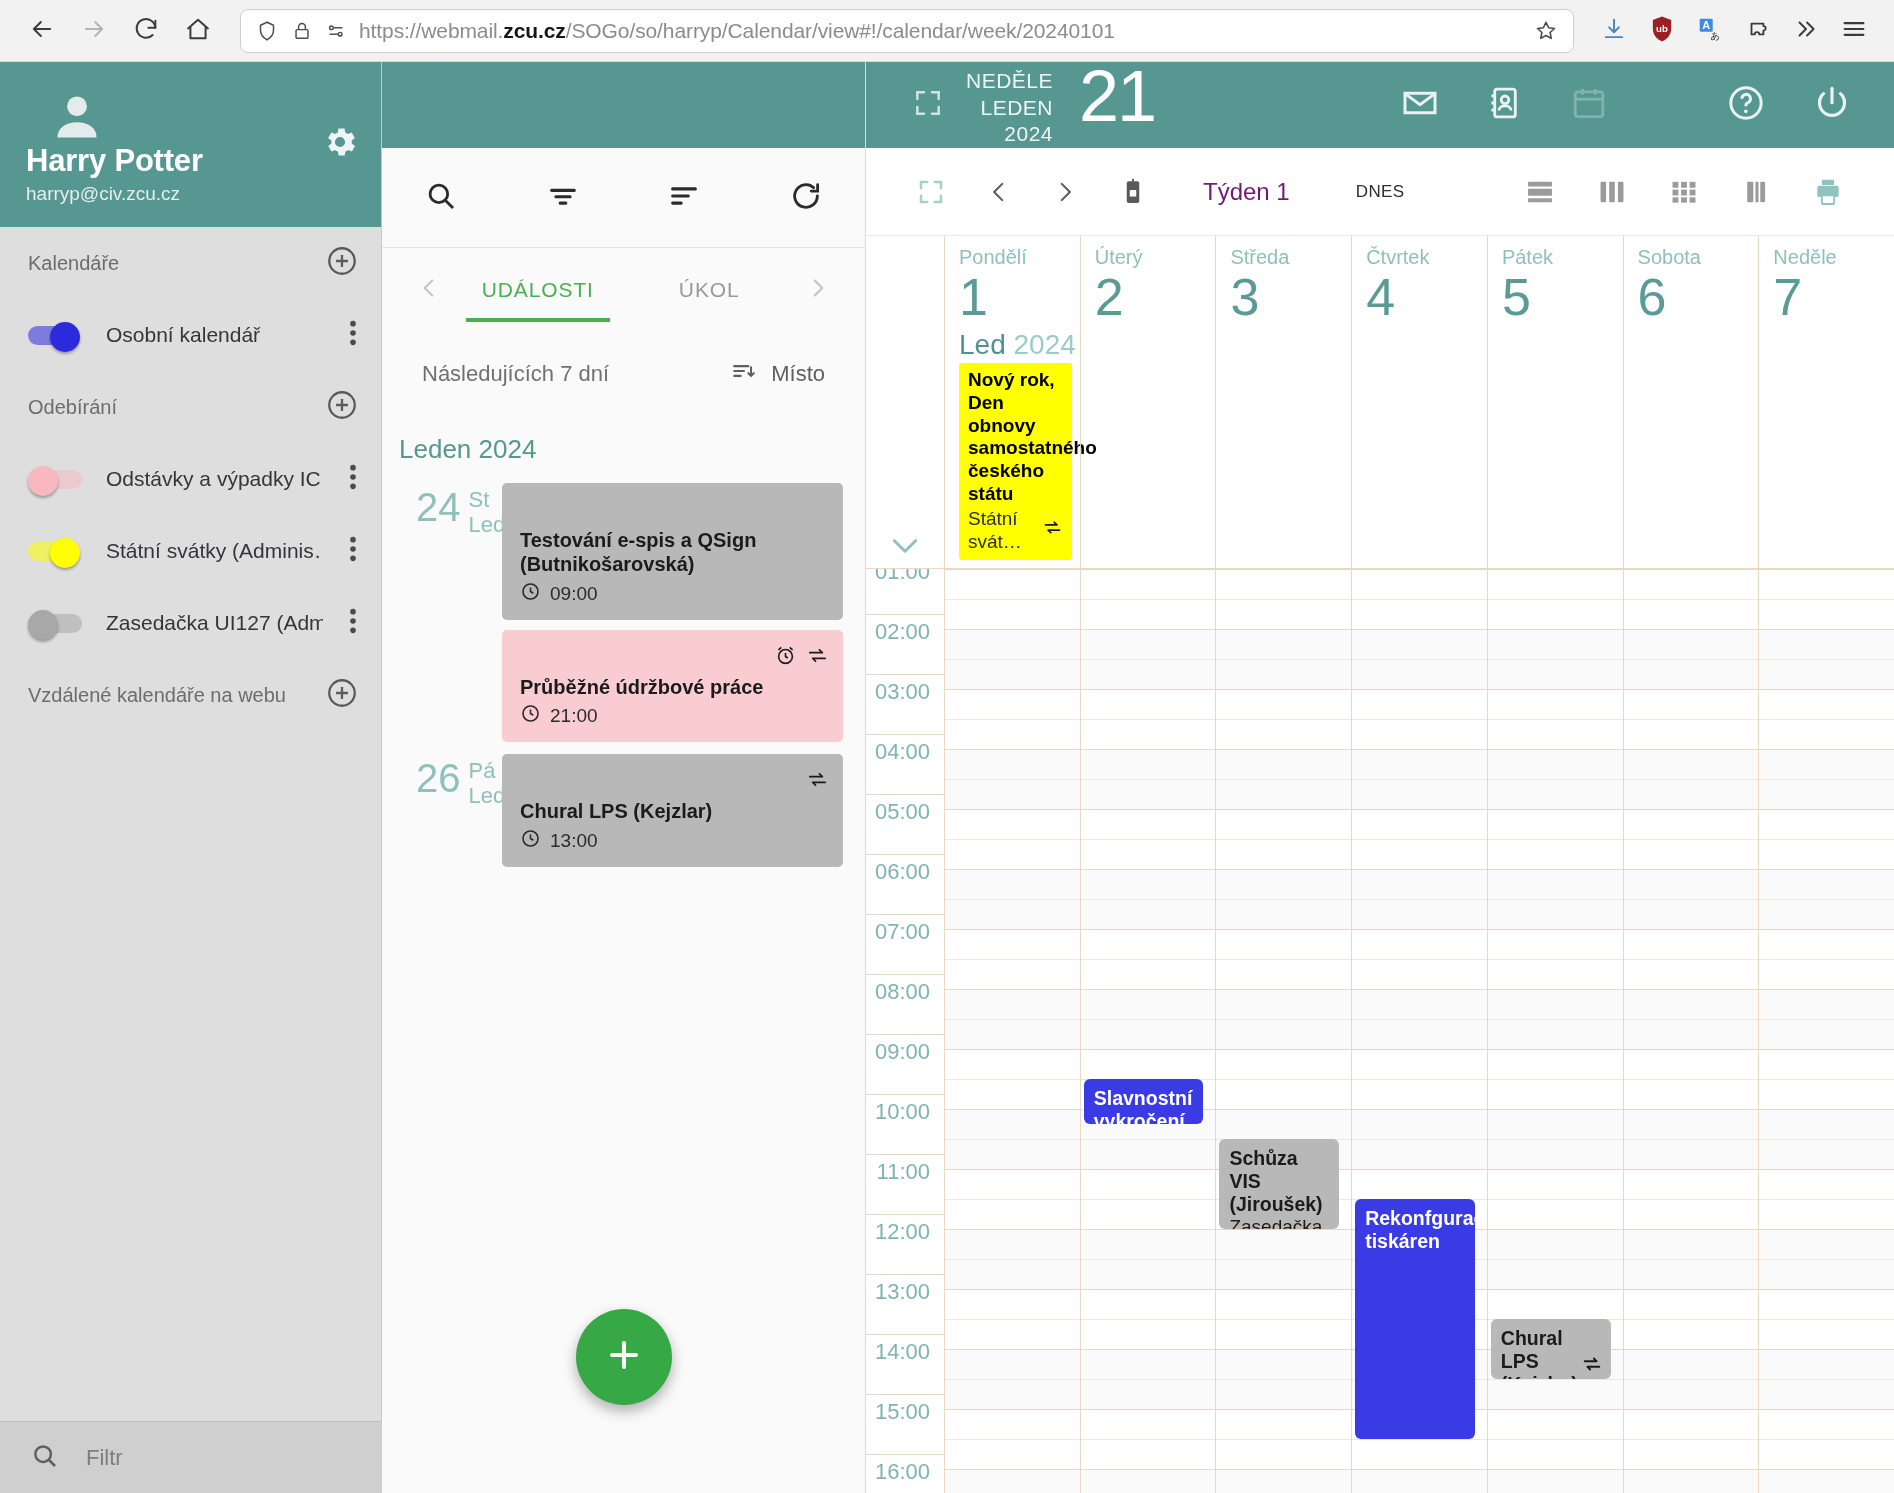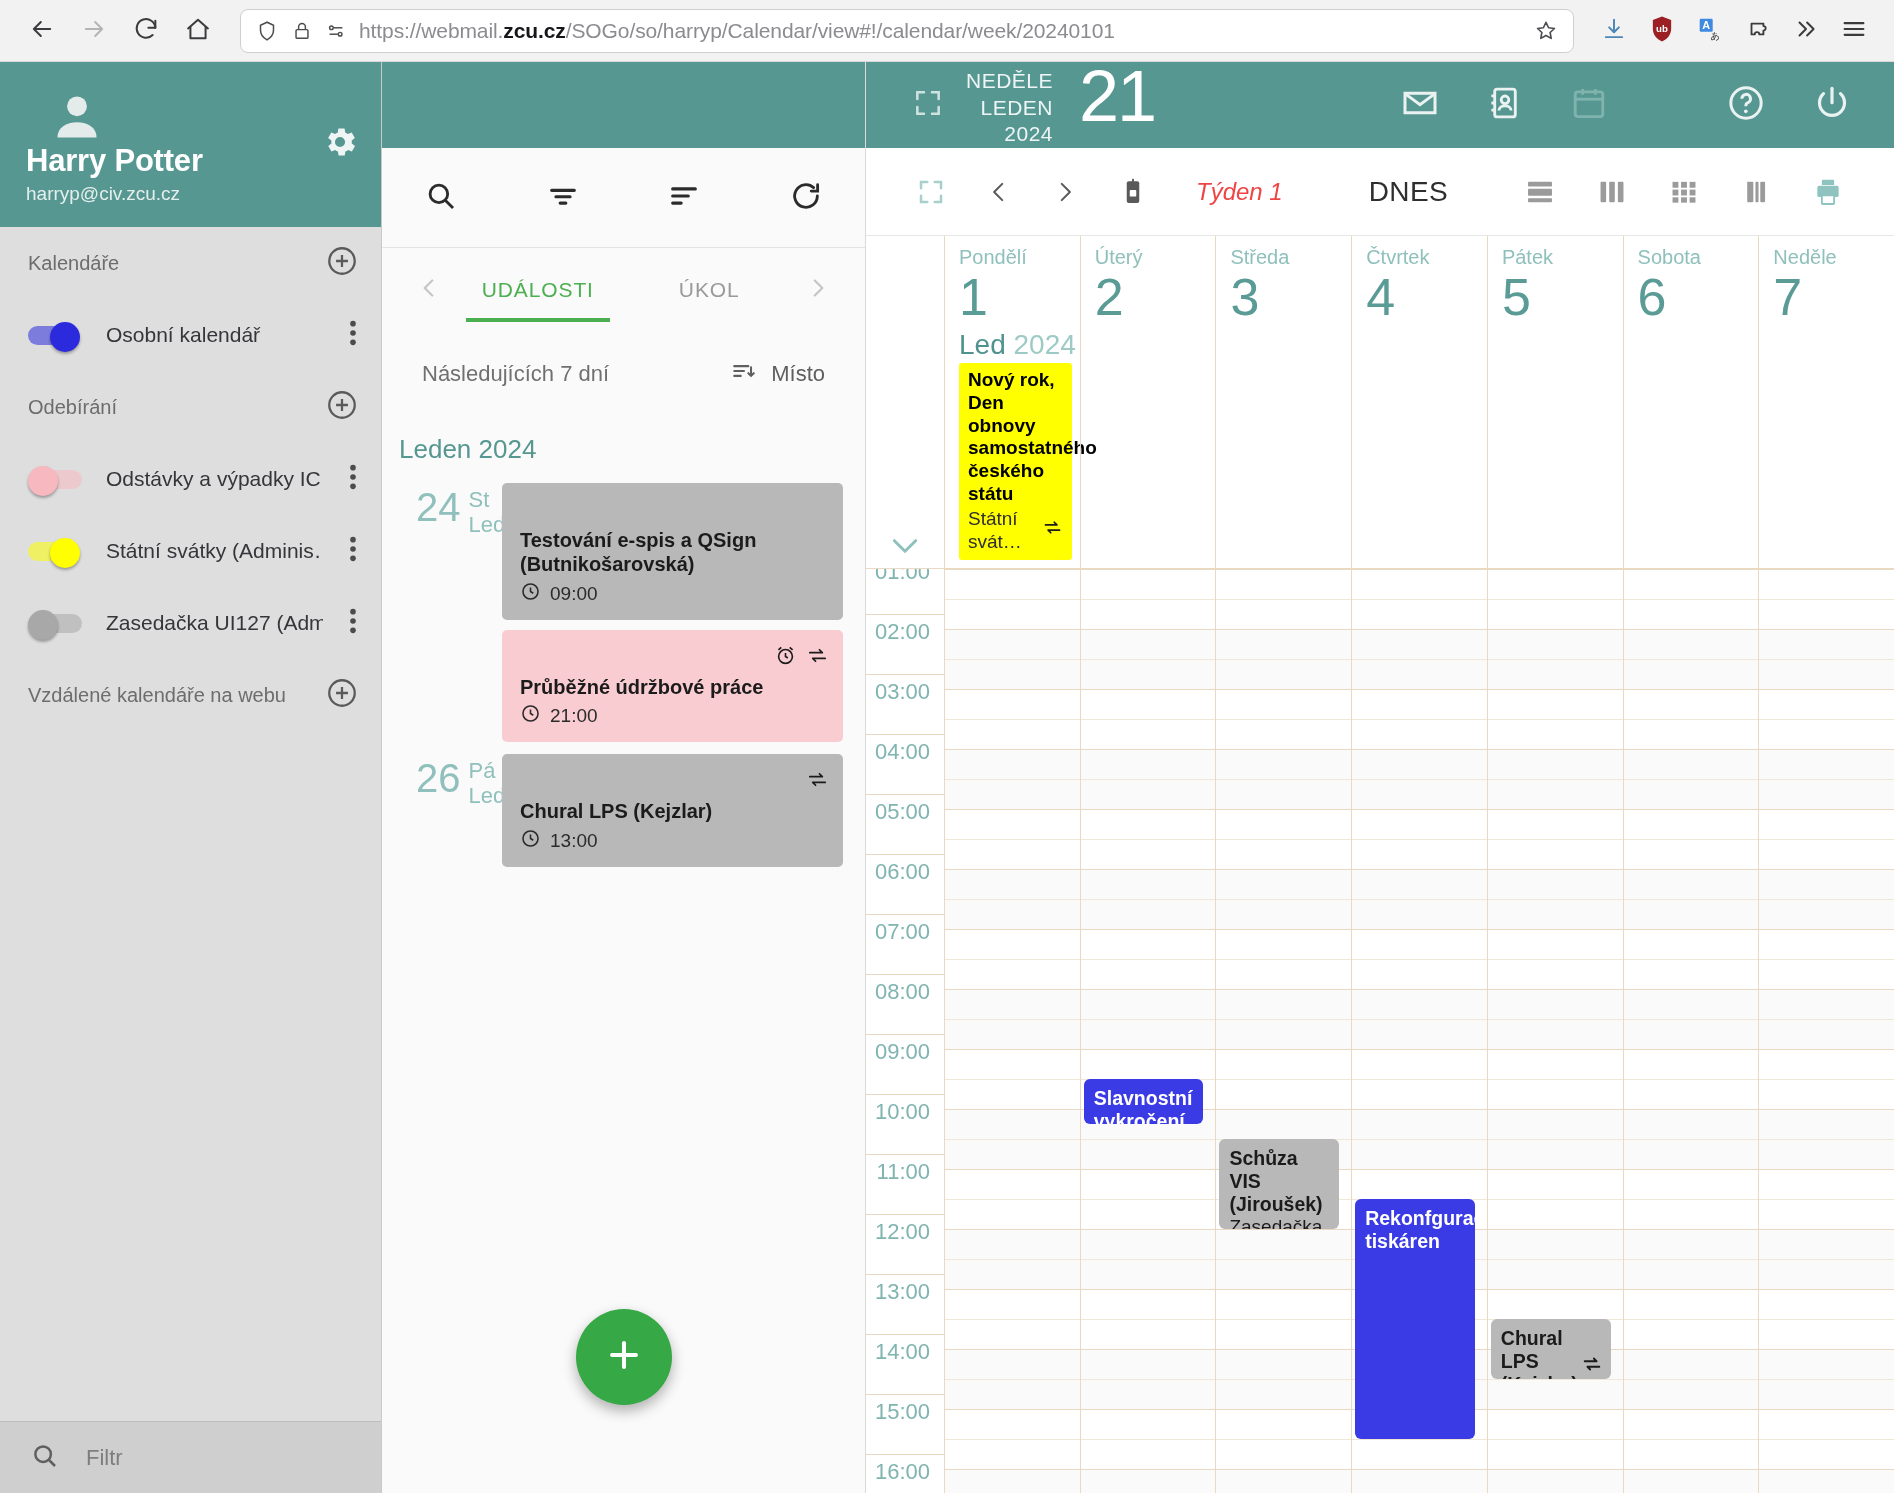--- a/index.html
+++ b/index.html
@@ -151,22 +151,22 @@
   #hdr-icons .h-ico{ cursor:pointer; color:#eaf3f2; }
   #hdr-icons .h-sep{ width:26px; }
 
   #cal-toolbar{
     height:88px; display:flex; align-items:center; border-bottom:1px solid #e7e7e7;
     padding:0 30px; gap:0;
   }
   .tb-ico{ cursor:pointer; color:#5a5a5a; padding:0 20px; display:flex; align-items:center; }
   .tb-ico.teal{ color:#a9cfcb; }
   .tb-ico.print{ color:#8ec3bf; }
-  #week-label{ font-size:24px; color:#ef4444; margin-left:28px;font-style:italic; }
-  #today-btn{ font-size:28px; color:#2e2e2e; cursor:pointer; margin-left:86px; letter-spacing:.4px;}
+  #week-label{ font-size:24px; color:#701a75; margin-left:35px; }
+  #today-btn{ font-size:17px; color:#2e2e2e; cursor:pointer; margin-left:66px; letter-spacing:.4px;}
   #view-btns{ margin-left:auto; display:flex; align-items:center; }
 
   
   #cal-grid{ flex:1; display:flex; flex-direction:column; min-height:0; }
   #dayhead{ display:flex; border-bottom:1px solid #ead9c2; }
   .dh{
     flex:1; border-left:1px solid #ead9c2; padding:10px 0 0 14px; min-width:0; position:relative;
   }
   .dh-name{ font-size:20px; color:#8fc0bc; }
   .dh-num{ font-size:52px; color:#5a9b96; font-weight:300; line-height:1.0; margin-top:2px;}

